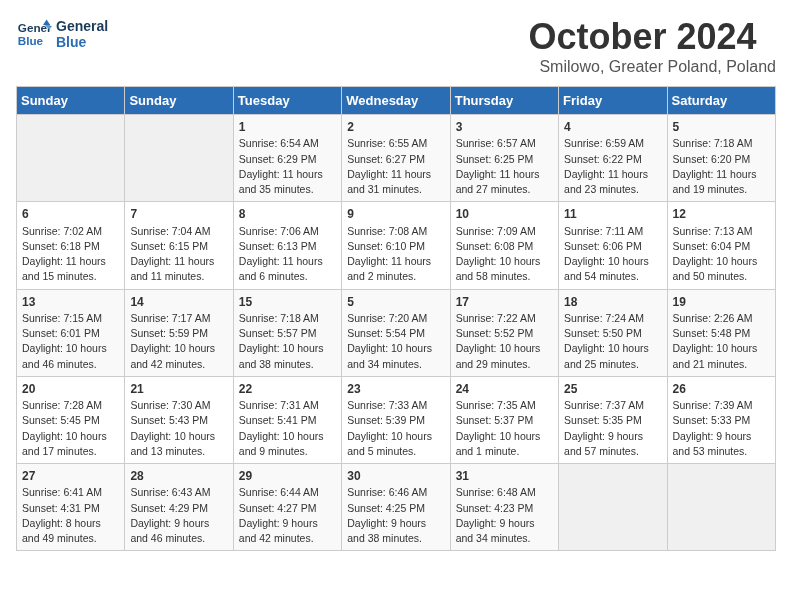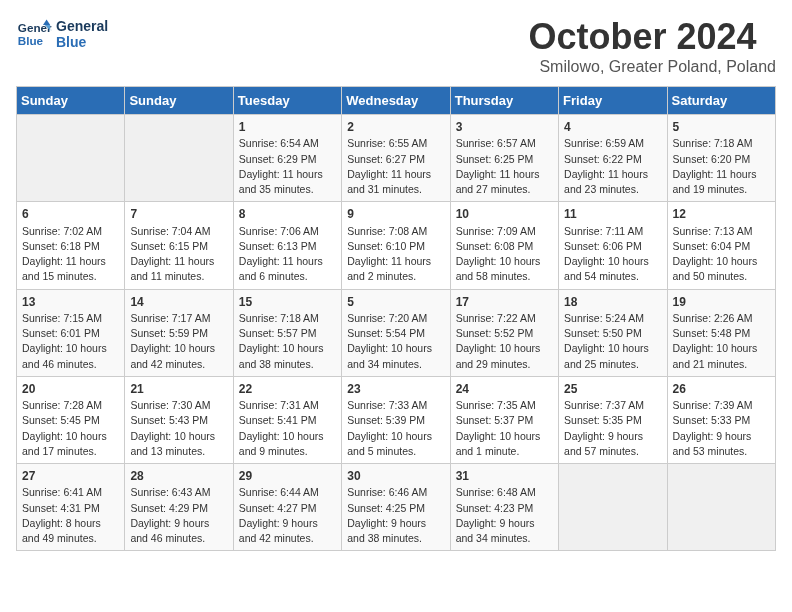--- a/index.html
+++ b/index.html
@@ -217,21 +217,21 @@
           <div>Daylight: 10 hours and 34 minutes.</div>
         </td>
         <td>
           <span class="day-number">17</span>
           <div>Sunrise: 7:22 AM</div>
           <div>Sunset: 5:52 PM</div>
           <div>Daylight: 10 hours and 29 minutes.</div>
         </td>
         <td>
           <span class="day-number">18</span>
-          <div>Sunrise: 5:24 AM</div>
+          <div>Sunrise: 7:24 AM</div>
           <div>Sunset: 5:50 PM</div>
           <div>Daylight: 10 hours and 25 minutes.</div>
         </td>
         <td>
           <span class="day-number">19</span>
           <div>Sunrise: 2:26 AM</div>
           <div>Sunset: 5:48 PM</div>
           <div>Daylight: 10 hours and 21 minutes.</div>
         </td>
       </tr>

